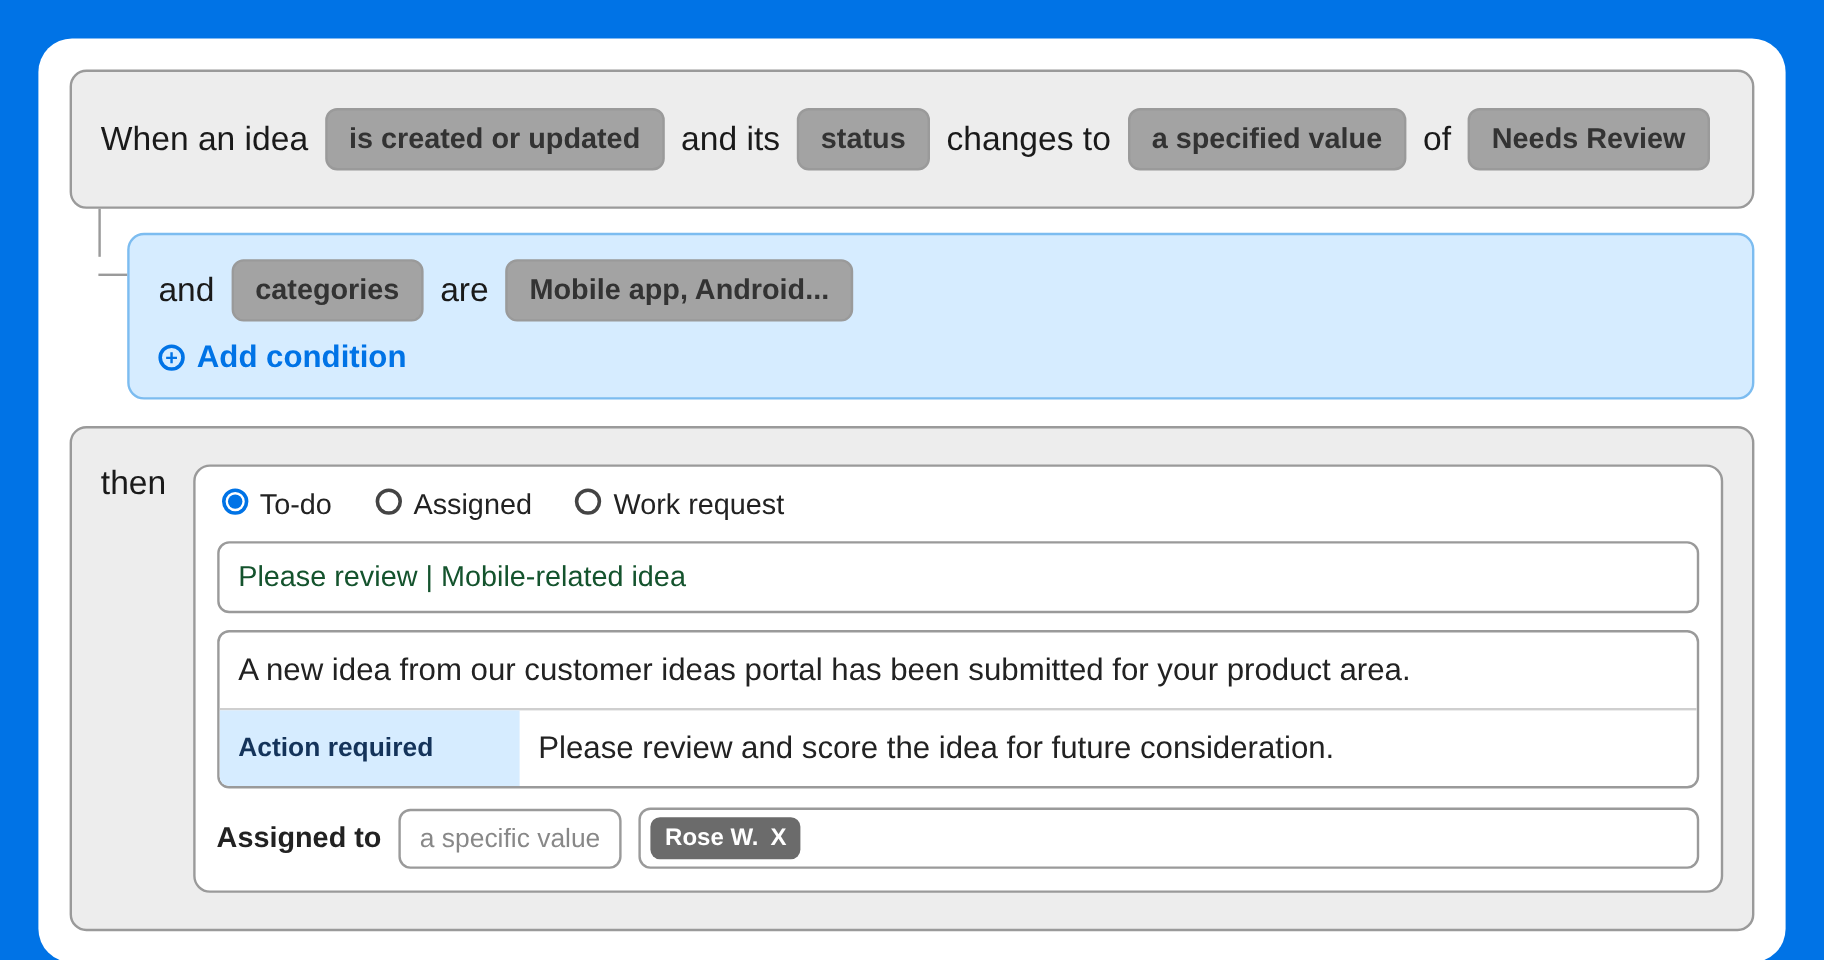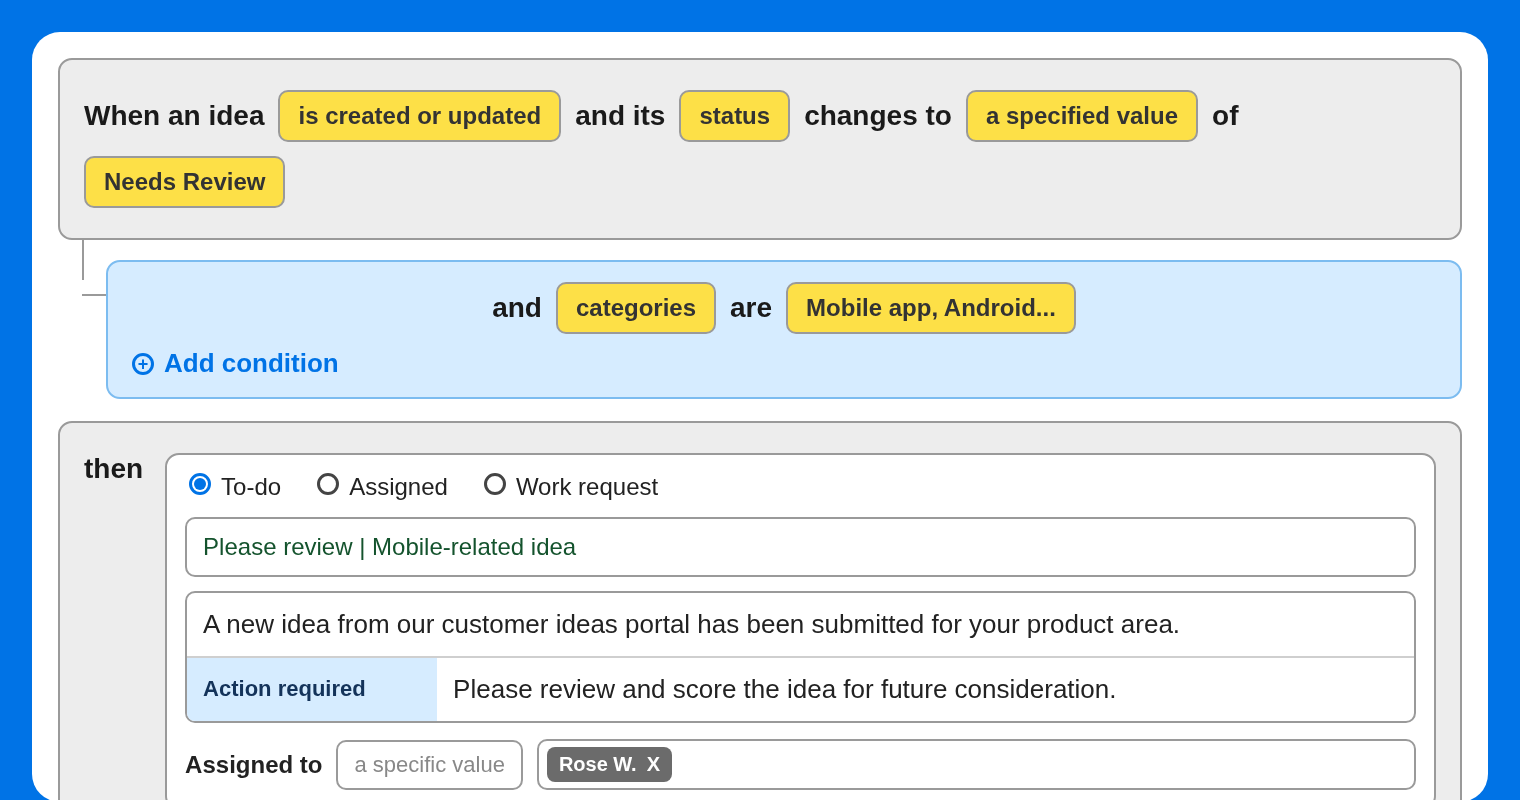--- a/index.html
+++ b/index.html
@@ -26,25 +26,25 @@
     padding: 30px 24px;
   }
   .trigger-panel {
     display: flex;
     align-items: center;
     flex-wrap: wrap;
     gap: 14px;
   }
   .txt {
     font-size: 28px;
-    font-weight: 700;
+    font-weight: 400;
     color: #1a1a1a;
   }
   .pill {
-    background: #fde047;
+    background: #a3a3a3;
     border: 2px solid #9a9a9a;
     border-radius: 10px;
     padding: 10px 18px;
     font-size: 24px;
     font-weight: 600;
     color: #333;
     display: inline-block;
   }
   .connector {
     position: relative;
@@ -68,21 +68,20 @@
     top: 32px;
     width: 24px;
     height: 2px;
     background: #9a9a9a;
   }
   .cond-row {
     display: flex;
     align-items: center;
     gap: 14px;
     flex-wrap: wrap;
-    justify-content: center;
   }
   .add-link {
     display: flex;
     align-items: center;
     gap: 10px;
     margin-top: 14px;
     color: #0073e6;
     font-size: 26px;
     font-weight: 700;
   }

